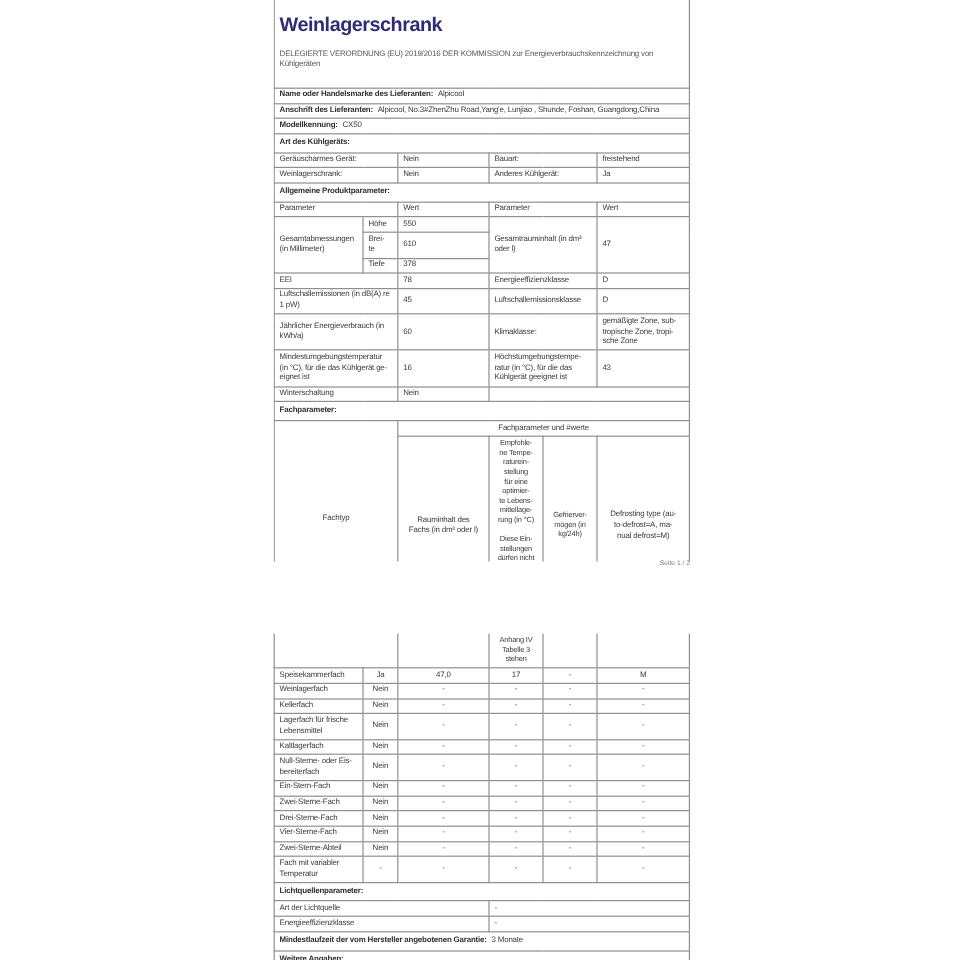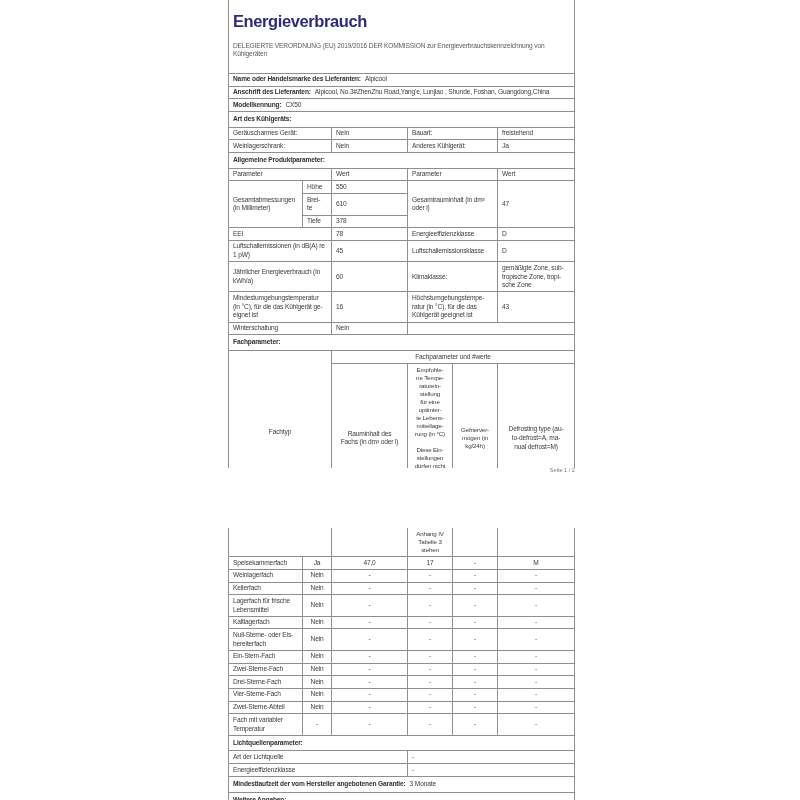--- a/index.html
+++ b/index.html
@@ -43,21 +43,21 @@
       <col style="width:74px">
         <col style="width:29px">
         <col style="width:76px">
       <col style="width:45px">
         <col style="width:45px">
         <col style="width:77px">
     </colgroup>
     <tbody>
       <tr>
         <td colspan="6" class="title-cell">
-          <div class="doc-title">Energieverbrauch</div>
+          <div class="doc-title">Weinlagerschrank</div>
           <div class="subtitle">DELEGIERTE VERORDNUNG (EU) 2019/2016 DER KOMMISSION zur Energieverbrauchskennzeichnung von
 Kühlgeräten</div>
         </td>
       </tr>
       <tr>
         <td colspan="6"><span class="b">Name oder Handelsmarke des Lieferanten:</span><span class="val">Alpicool</span></td>
       </tr>
       <tr>
         <td colspan="6"><span class="b">Anschrift des Lieferanten:</span><span class="val">Alpicool, No.3#ZhenZhu Road,Yang'e, Lunjiao , Shunde, Foshan, Guangdong,China</span></td>
       </tr>

